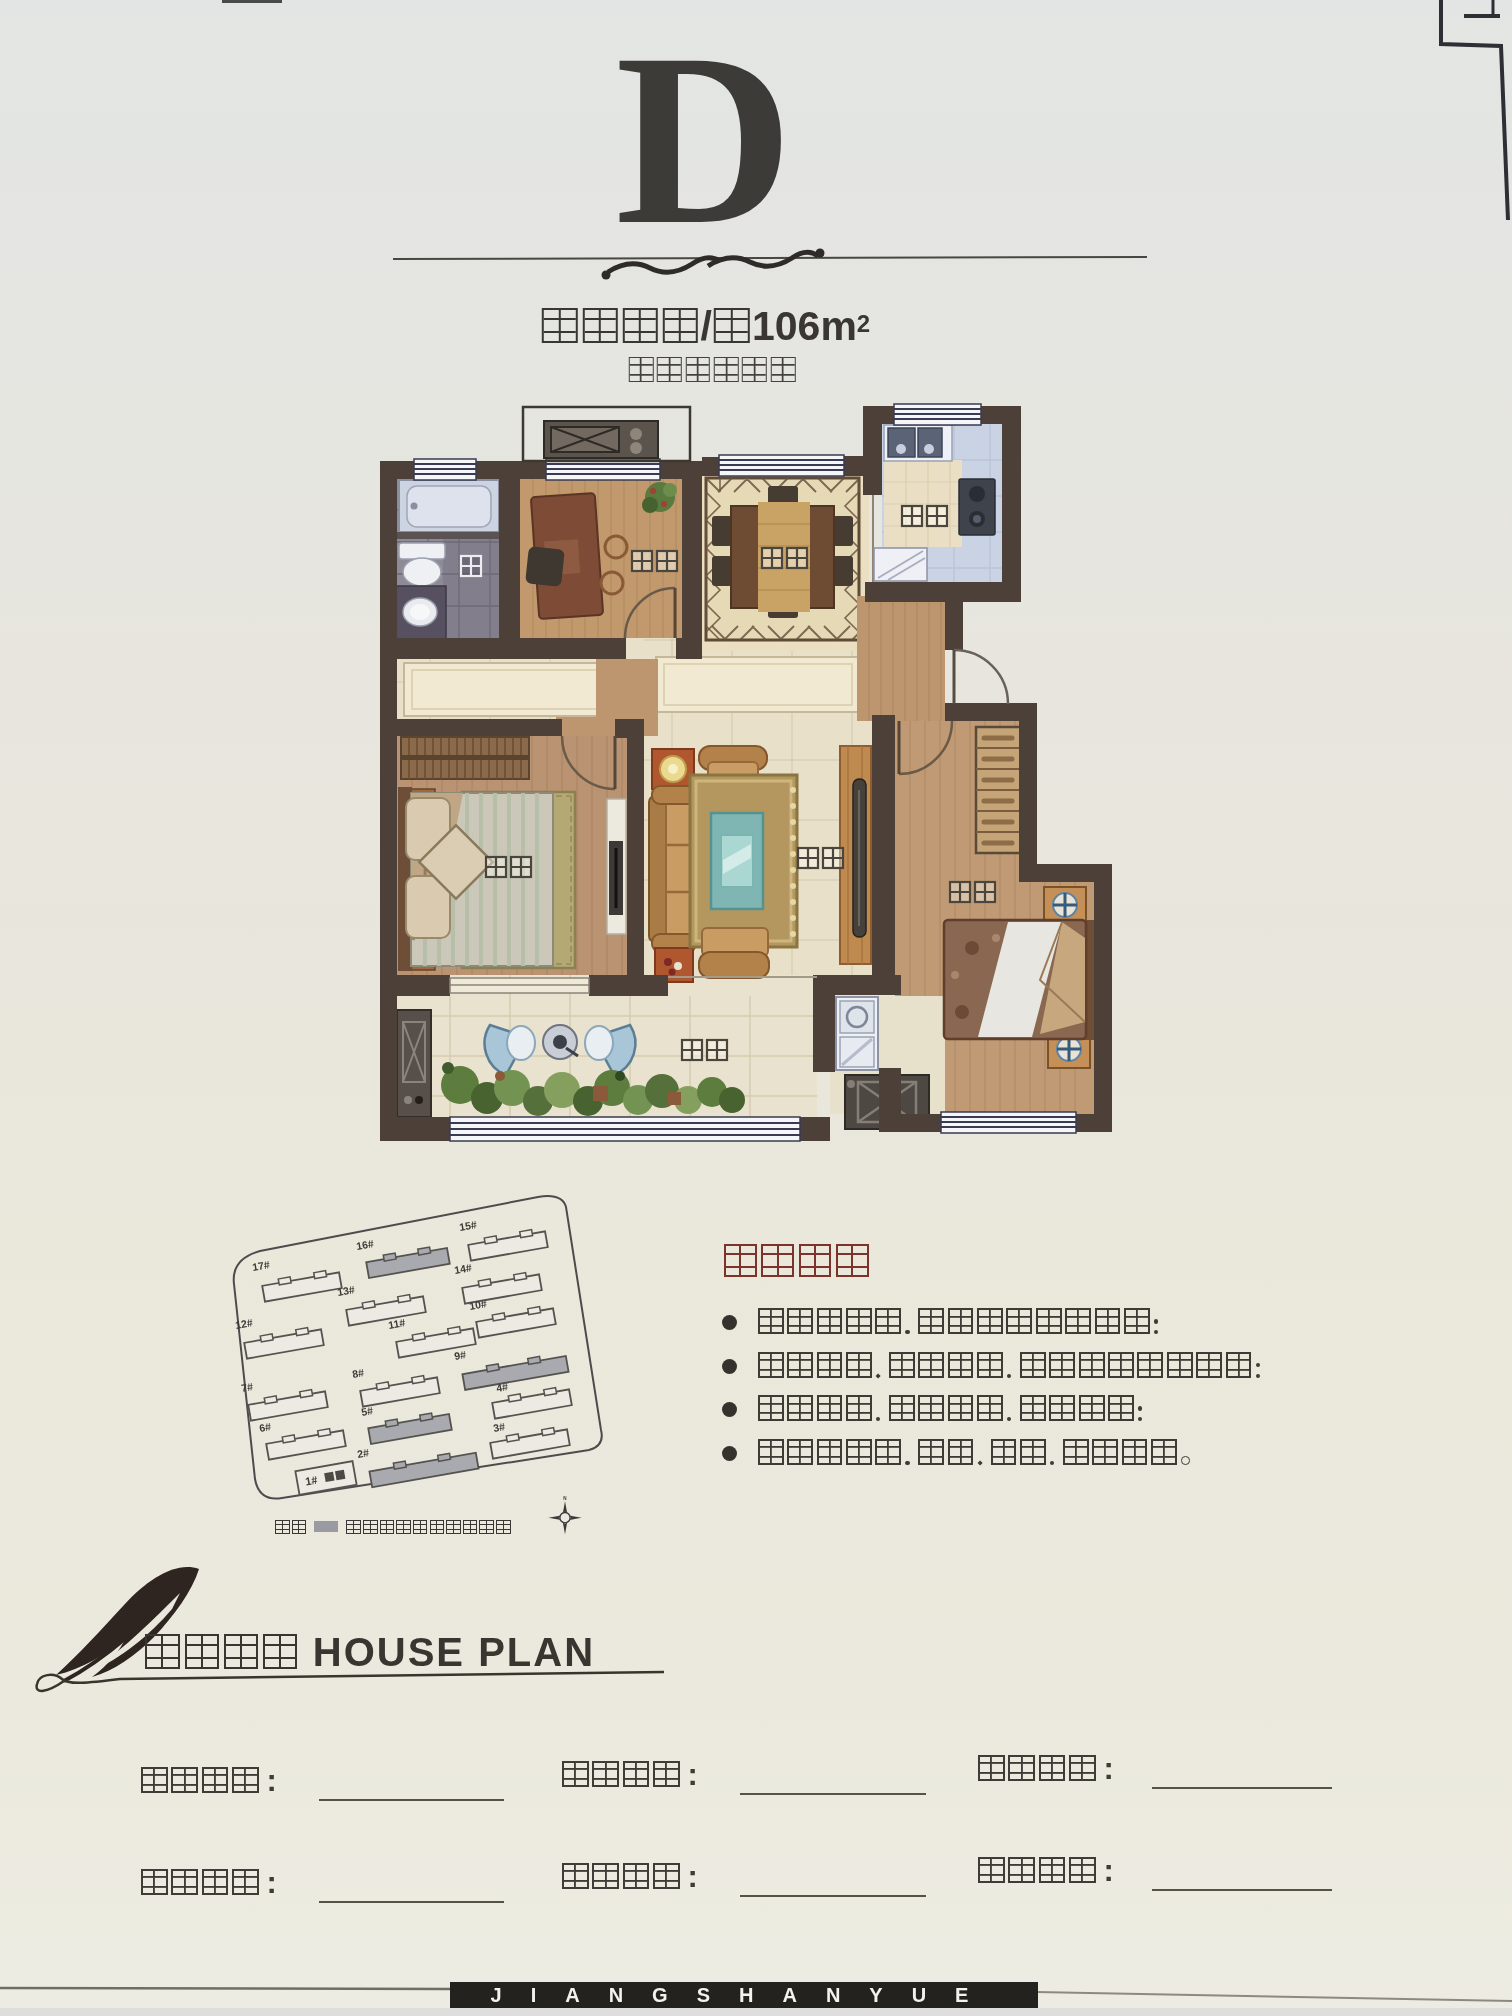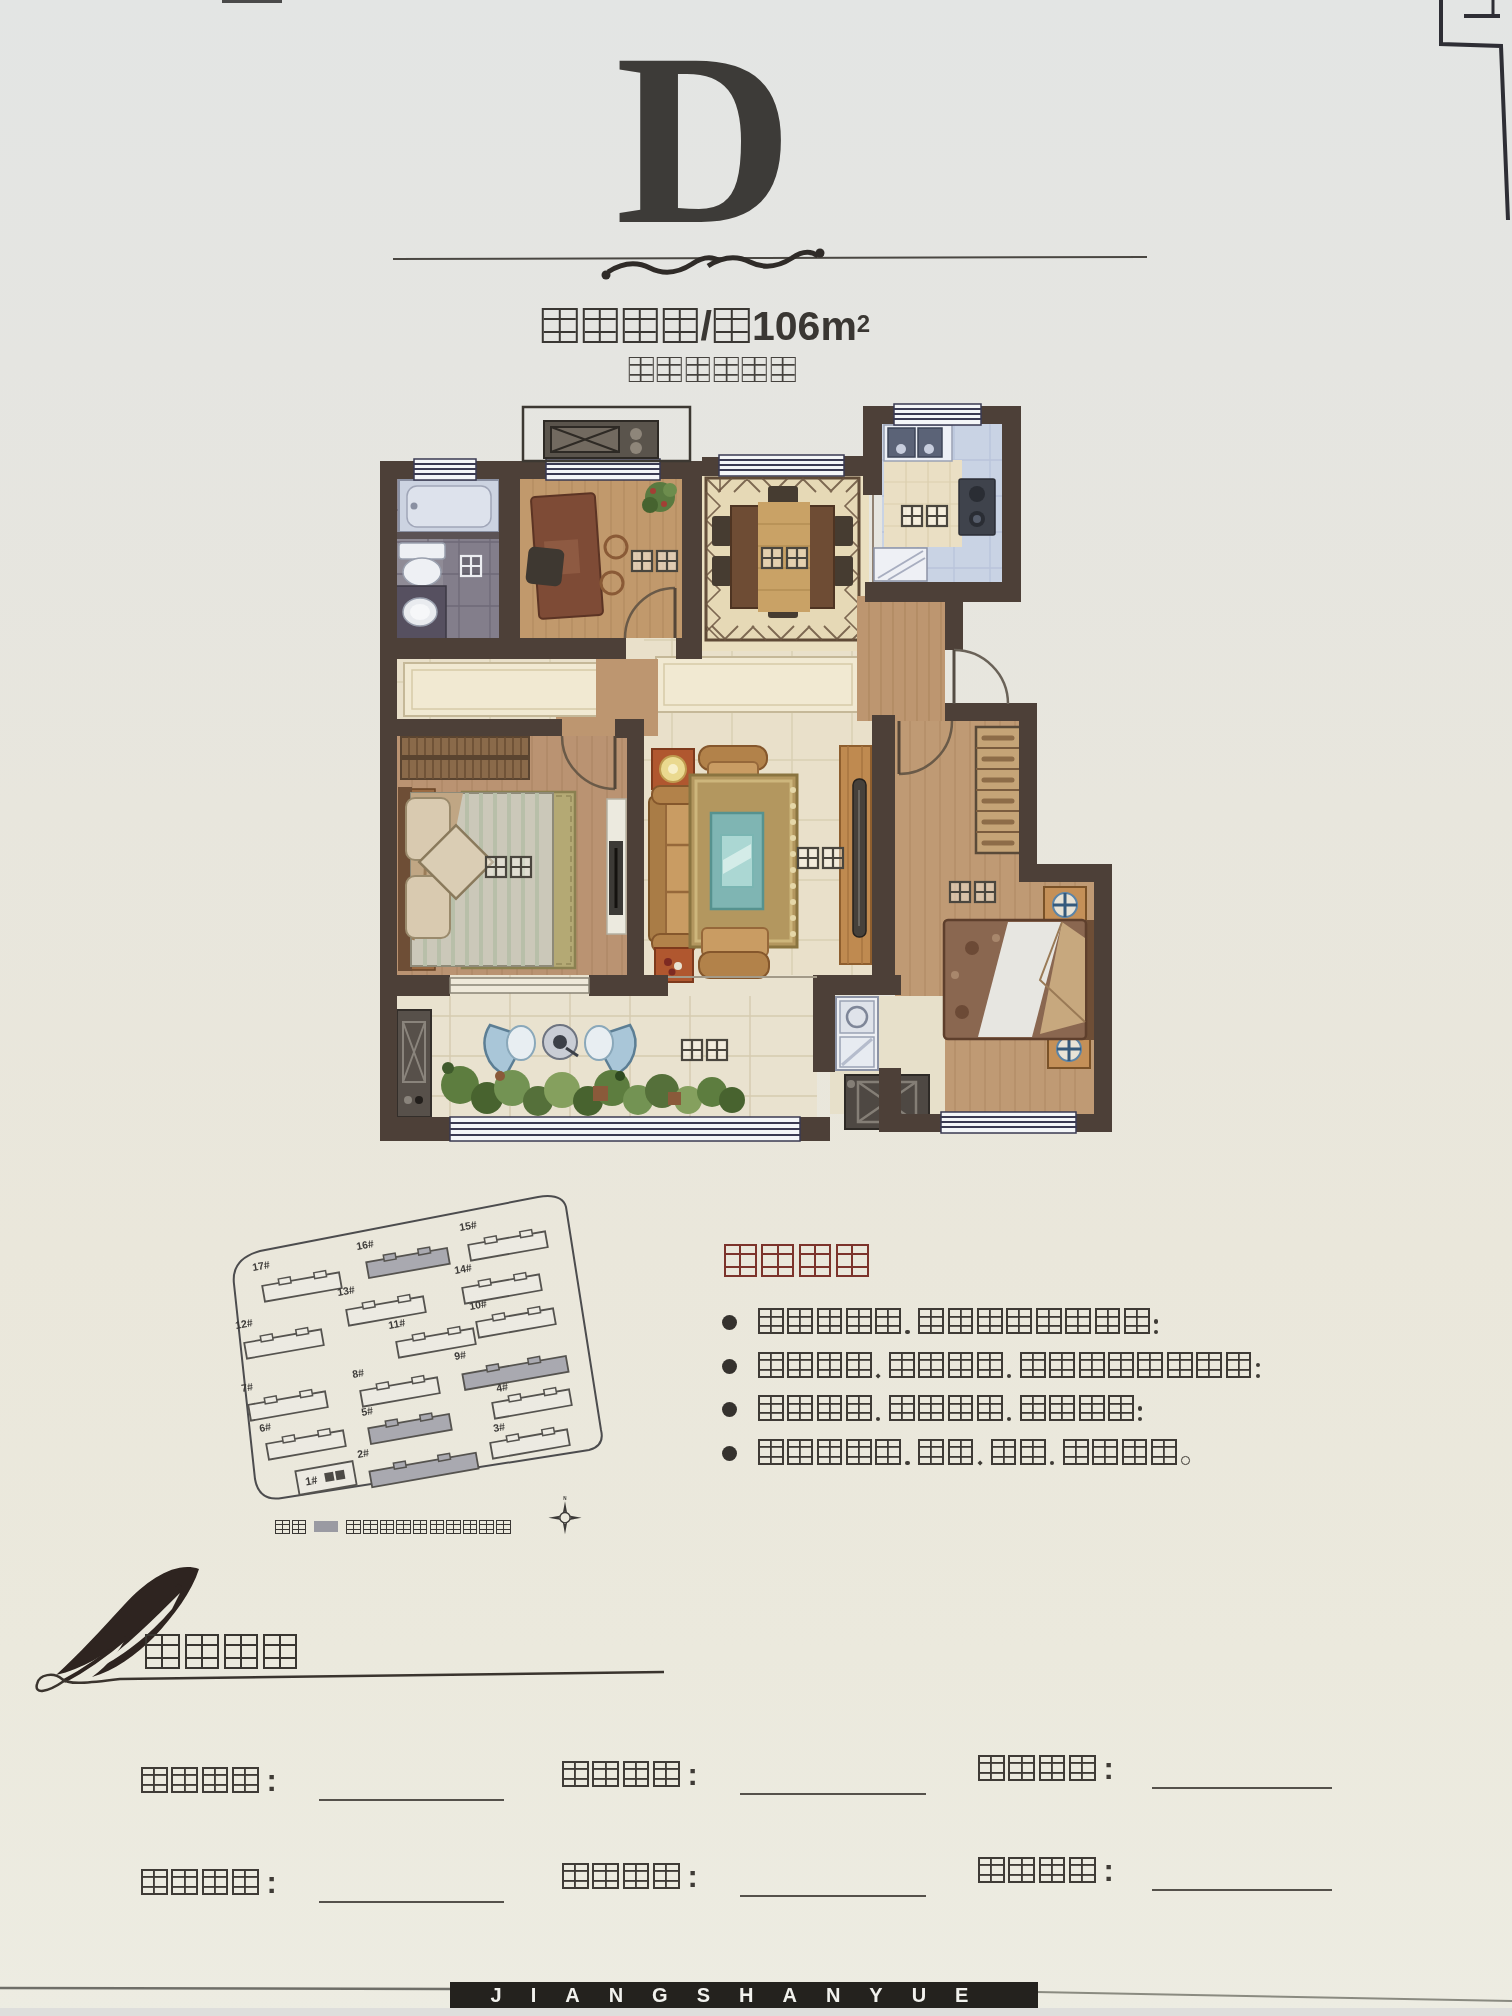--- a/index.html
+++ b/index.html
@@ -699,21 +699,21 @@
 <div><i style="display:inline-block;width:15px;height:15px;border-radius:50%;background:#35322e;margin-right:19px;vertical-align:2px;"></i><span class="c"></span><span class="c"></span><span class="c"></span><span class="c"></span><span class="c"></span><span class="pc"><i></i></span><span class="c"></span><span class="c"></span><span class="pc dun"><i></i></span><span class="c"></span><span class="c"></span><span class="pc"><i></i></span><span class="c"></span><span class="c"></span><span class="c"></span><span class="c"></span><span class="pc circ"><i></i></span></div>
 </div>
 
 <svg class="abs" style="left:30px;top:1555px" width="660" height="150" viewBox="0 0 660 150">
   <path d="M169,14 C146,6 118,24 94,50 C72,74 48,100 26,120 C52,114 76,100 96,82 C90,96 78,110 62,122 C84,116 106,100 124,82 C144,61 162,36 169,14 Z" fill="#2e2420"></path>
   <path d="M150,38 C124,64 96,92 62,116 C90,104 120,80 142,54 Z" fill="#e9e7dc"></path>
   <path d="M150,30 C120,64 76,104 34,126" fill="none" stroke="#2e2420" stroke-width="4"></path>
   <path d="M34,126 C18,137 4,140 7,129 C9,119 24,117 32,124 C38,130 58,128 90,124 L634,117" fill="none" stroke="#3a342e" stroke-width="2.5"></path>
 </svg>
 
-<div class="abs" style="left:143px;top:1630px;font-size:40px;font-weight:bold;color:#393631;white-space:nowrap;"><span class="c"></span><span class="c"></span><span class="c"></span><span class="c"></span></div>
+<div class="abs" style="left:143px;top:1630px;font-size:40px;font-weight:bold;color:#393631;white-space:nowrap;"><span class="c"></span><span class="c"></span><span class="c"></span><span class="c"></span><span style="letter-spacing:2px;">&nbsp;HOUSE&nbsp;PLAN</span></div>
 
 <div class="abs" style="left:139px;top:1763px;font-size:31px;font-weight:bold;color:#3f3b36;"><span class="c"></span><span class="c"></span><span class="c"></span><span class="c"></span><span style="margin-left:6px;">:</span></div>
 <div class="abs" style="left:319px;top:1799px;width:185px;border-bottom:2px solid #55514b;"></div>
 <div class="abs" style="left:560px;top:1757px;font-size:31px;font-weight:bold;color:#3f3b36;"><span class="c"></span><span class="c"></span><span class="c"></span><span class="c"></span><span style="margin-left:6px;">:</span></div>
 <div class="abs" style="left:740px;top:1793px;width:186px;border-bottom:2px solid #55514b;"></div>
 <div class="abs" style="left:976px;top:1751px;font-size:31px;font-weight:bold;color:#3f3b36;"><span class="c"></span><span class="c"></span><span class="c"></span><span class="c"></span><span style="margin-left:6px;">:</span></div>
 <div class="abs" style="left:1152px;top:1787px;width:180px;border-bottom:2px solid #55514b;"></div>
 
 <div class="abs" style="left:139px;top:1865px;font-size:31px;font-weight:bold;color:#3f3b36;"><span class="c"></span><span class="c"></span><span class="c"></span><span class="c"></span><span style="margin-left:6px;">:</span></div>
 <div class="abs" style="left:319px;top:1901px;width:185px;border-bottom:2px solid #55514b;"></div>

